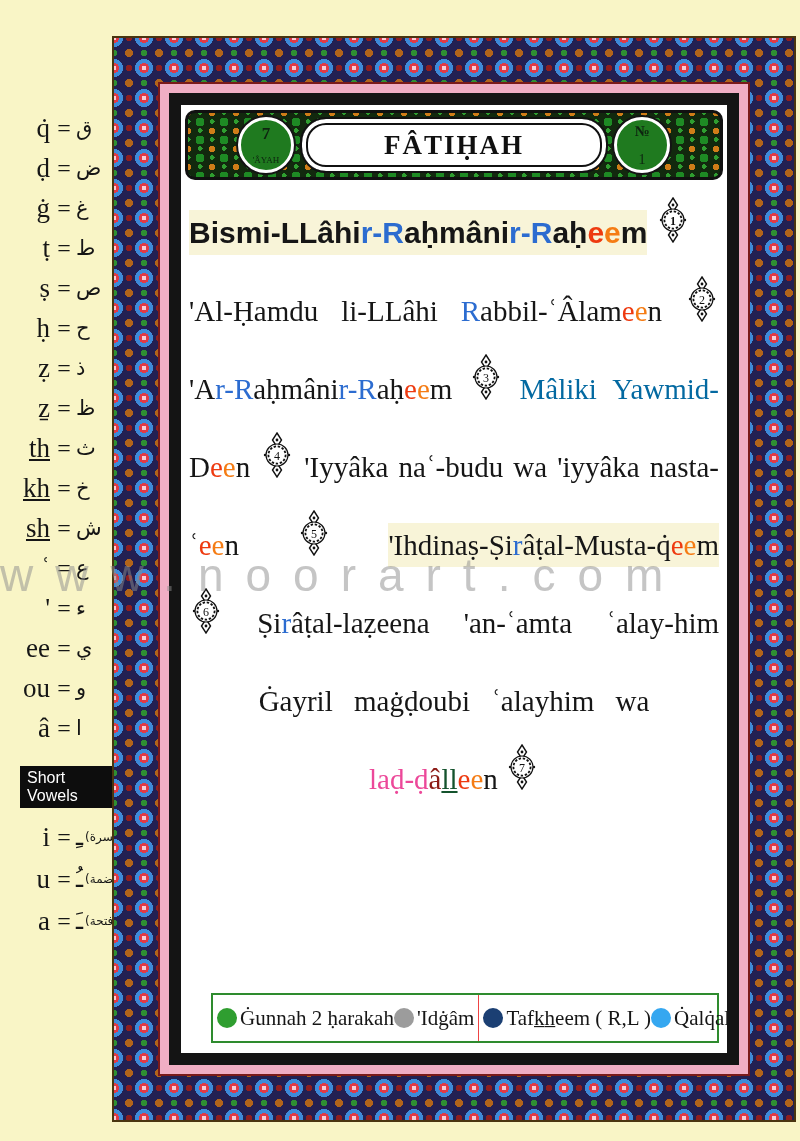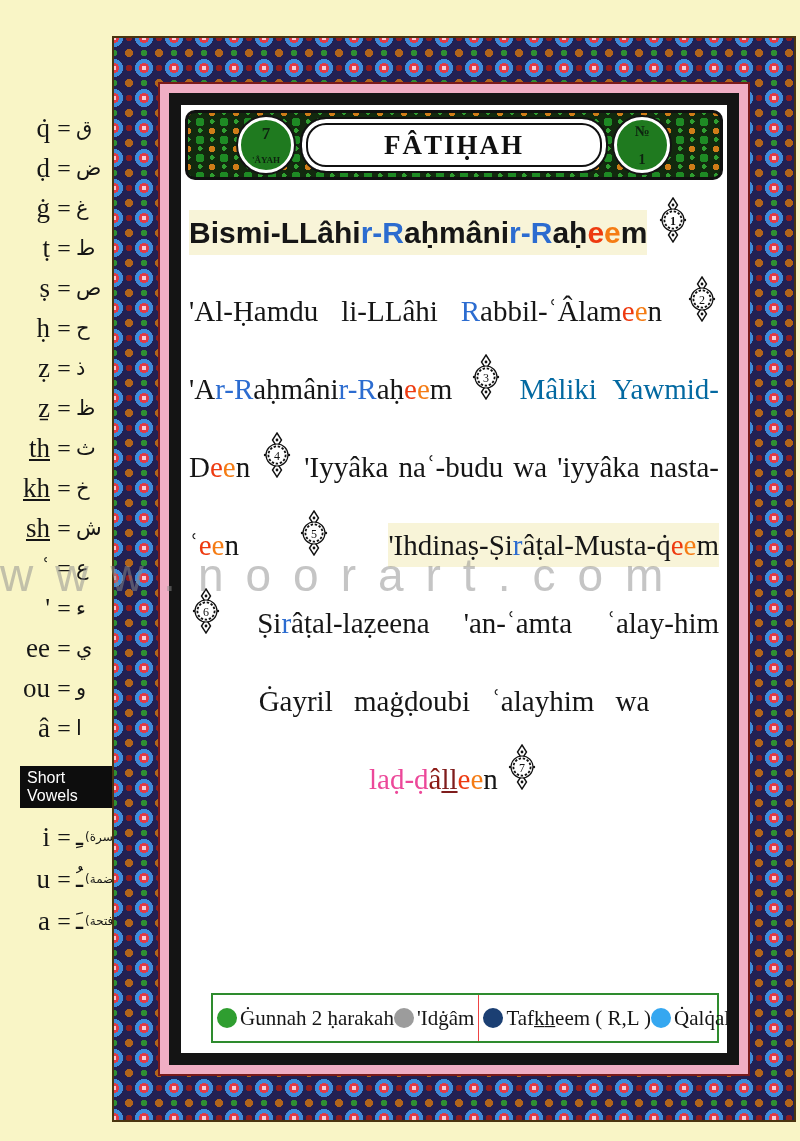--- a/index.html
+++ b/index.html
@@ -55,21 +55,21 @@
     display:flex;align-items:center;justify-content:center;}
   .page-title{font-size:27px;font-weight:bold;letter-spacing:2px;color:#101010;}
   .medallion{position:absolute;top:50%;transform:translateY(-50%);
     width:50px;height:50px;border-radius:50%;background:#1f7a1f;
     border:3px solid #fff;box-shadow:0 0 0 2px #141414;
     color:#0e2410;text-align:center;display:flex;flex-direction:column;
     align-items:center;justify-content:center;line-height:1;}
   .medallion.left{left:50px;}
   .medallion.right{right:50px;}
   .medallion .m-top{font-size:17px;font-weight:bold;}
-  .medallion .m-bottom{font-size:9px;font-weight:bold;margin-top:14px;}
+  .medallion .m-bottom{font-size:9px;font-weight:normal;margin-top:14px;}
   .medallion.right .m-top{font-size:15px;}
   .medallion.right .m-bottom{font-size:14px;}
 
   
   .verses{padding:14px 8px 0 8px;}
   .vline{height:78px;line-height:78px;font-size:29px;color:#161616;
     text-align:justify;text-align-last:justify;}
   .vline.bold{font-family:"Liberation Sans",sans-serif;font-weight:700;font-size:30px;
     text-align:left;text-align-last:left;}
   .vline.center{text-align:center;text-align-last:center;}
@@ -303,21 +303,21 @@
                   <circle cx="15" cy="8" r="1.4" fill="#111"></circle>
                   <path d="M15 31 L19.5 38 L15 45 L10.5 38 Z" fill="#fff" stroke="#111" stroke-width="1.4"></path>
                   <circle cx="15" cy="38" r="1.4" fill="#111"></circle>
                   <circle cx="3" cy="23" r="1.2" fill="#111"></circle>
                   <circle cx="27" cy="23" r="1.2" fill="#111"></circle>
                   <circle cx="15" cy="23" r="11" fill="#fff" stroke="#111" stroke-width="1.2"></circle>
                   <circle cx="15" cy="23" r="8.6" fill="none" stroke="#111" stroke-width="1.8" stroke-dasharray="2.4 1.7"></circle>
                   <text x="15" y="27.5" text-anchor="middle" font-family="Liberation Serif, serif" font-size="12" fill="#111">6</text>
                 </svg></span><span style="color: rgb(22, 22, 22);"> Ṣi</span><span style="color: rgb(44, 108, 208);">r</span><span style="color: rgb(22, 22, 22);">âṭal-laẓeena 'an-ʿamta ʿalay-him</span></div>
             <div class="vline center wide"><span style="color: rgb(22, 22, 22);">Ġayril maġḍoubi ʿalayhim wa</span></div>
-            <div class="vline center"><span style="color: #ec4899;">laḍ-ḍ</span><span style="color: rgb(140, 26, 21);">â</span><span style="color: #7f1d1d; text-decoration: underline;">ll</span><span style="color: rgb(238, 58, 16);">e</span><span style="color: rgb(245, 124, 20);">e</span><span style="color: rgb(22, 22, 22);">n </span><span class="marker"><svg viewBox="0 0 30 46" width="30" height="46">
+            <div class="vline center"><span style="color: #ec4899;">laḍ-ḍ</span><span style="color: rgb(140, 26, 21);">â</span><span style="color: #14532d; text-decoration: underline;">ll</span><span style="color: rgb(238, 58, 16);">e</span><span style="color: rgb(245, 124, 20);">e</span><span style="color: rgb(22, 22, 22);">n </span><span class="marker"><svg viewBox="0 0 30 46" width="30" height="46">
                   <path d="M15 1 L19.5 8 L15 15 L10.5 8 Z" fill="#fff" stroke="#111" stroke-width="1.4"></path>
                   <circle cx="15" cy="8" r="1.4" fill="#111"></circle>
                   <path d="M15 31 L19.5 38 L15 45 L10.5 38 Z" fill="#fff" stroke="#111" stroke-width="1.4"></path>
                   <circle cx="15" cy="38" r="1.4" fill="#111"></circle>
                   <circle cx="3" cy="23" r="1.2" fill="#111"></circle>
                   <circle cx="27" cy="23" r="1.2" fill="#111"></circle>
                   <circle cx="15" cy="23" r="11" fill="#fff" stroke="#111" stroke-width="1.2"></circle>
                   <circle cx="15" cy="23" r="8.6" fill="none" stroke="#111" stroke-width="1.8" stroke-dasharray="2.4 1.7"></circle>
                   <text x="15" y="27.5" text-anchor="middle" font-family="Liberation Serif, serif" font-size="12" fill="#111">7</text>
                 </svg></span></div>

